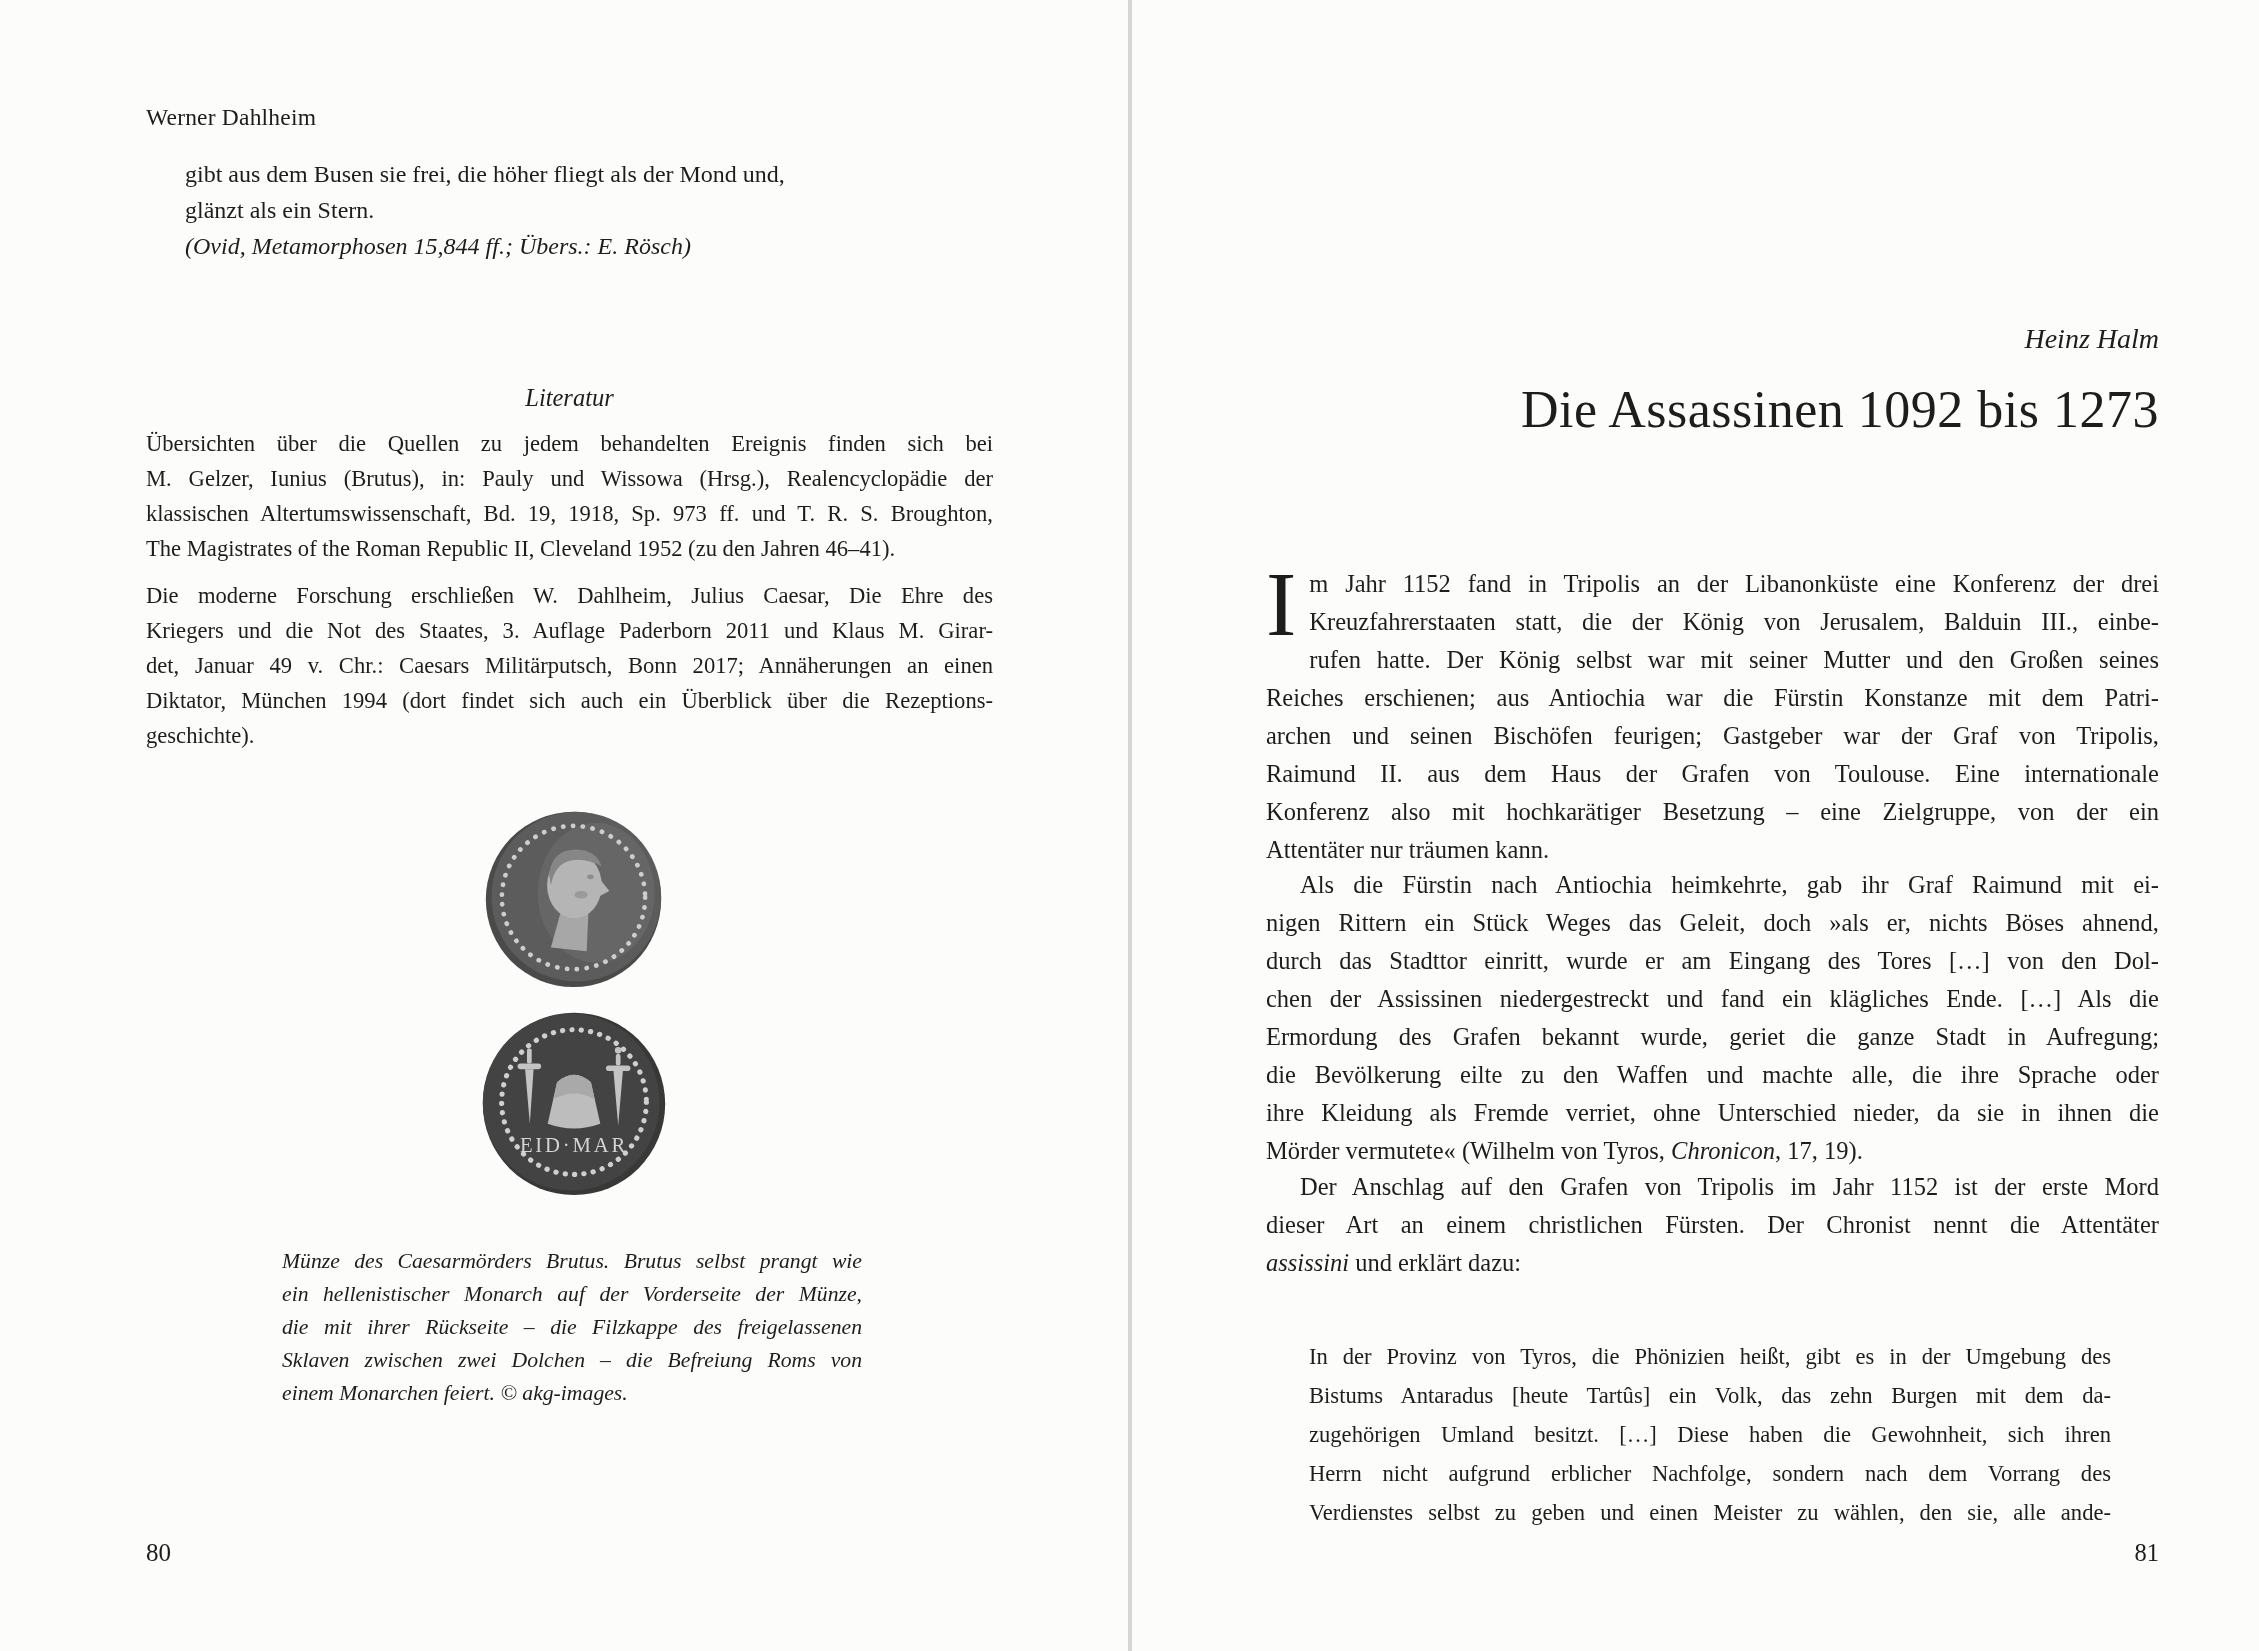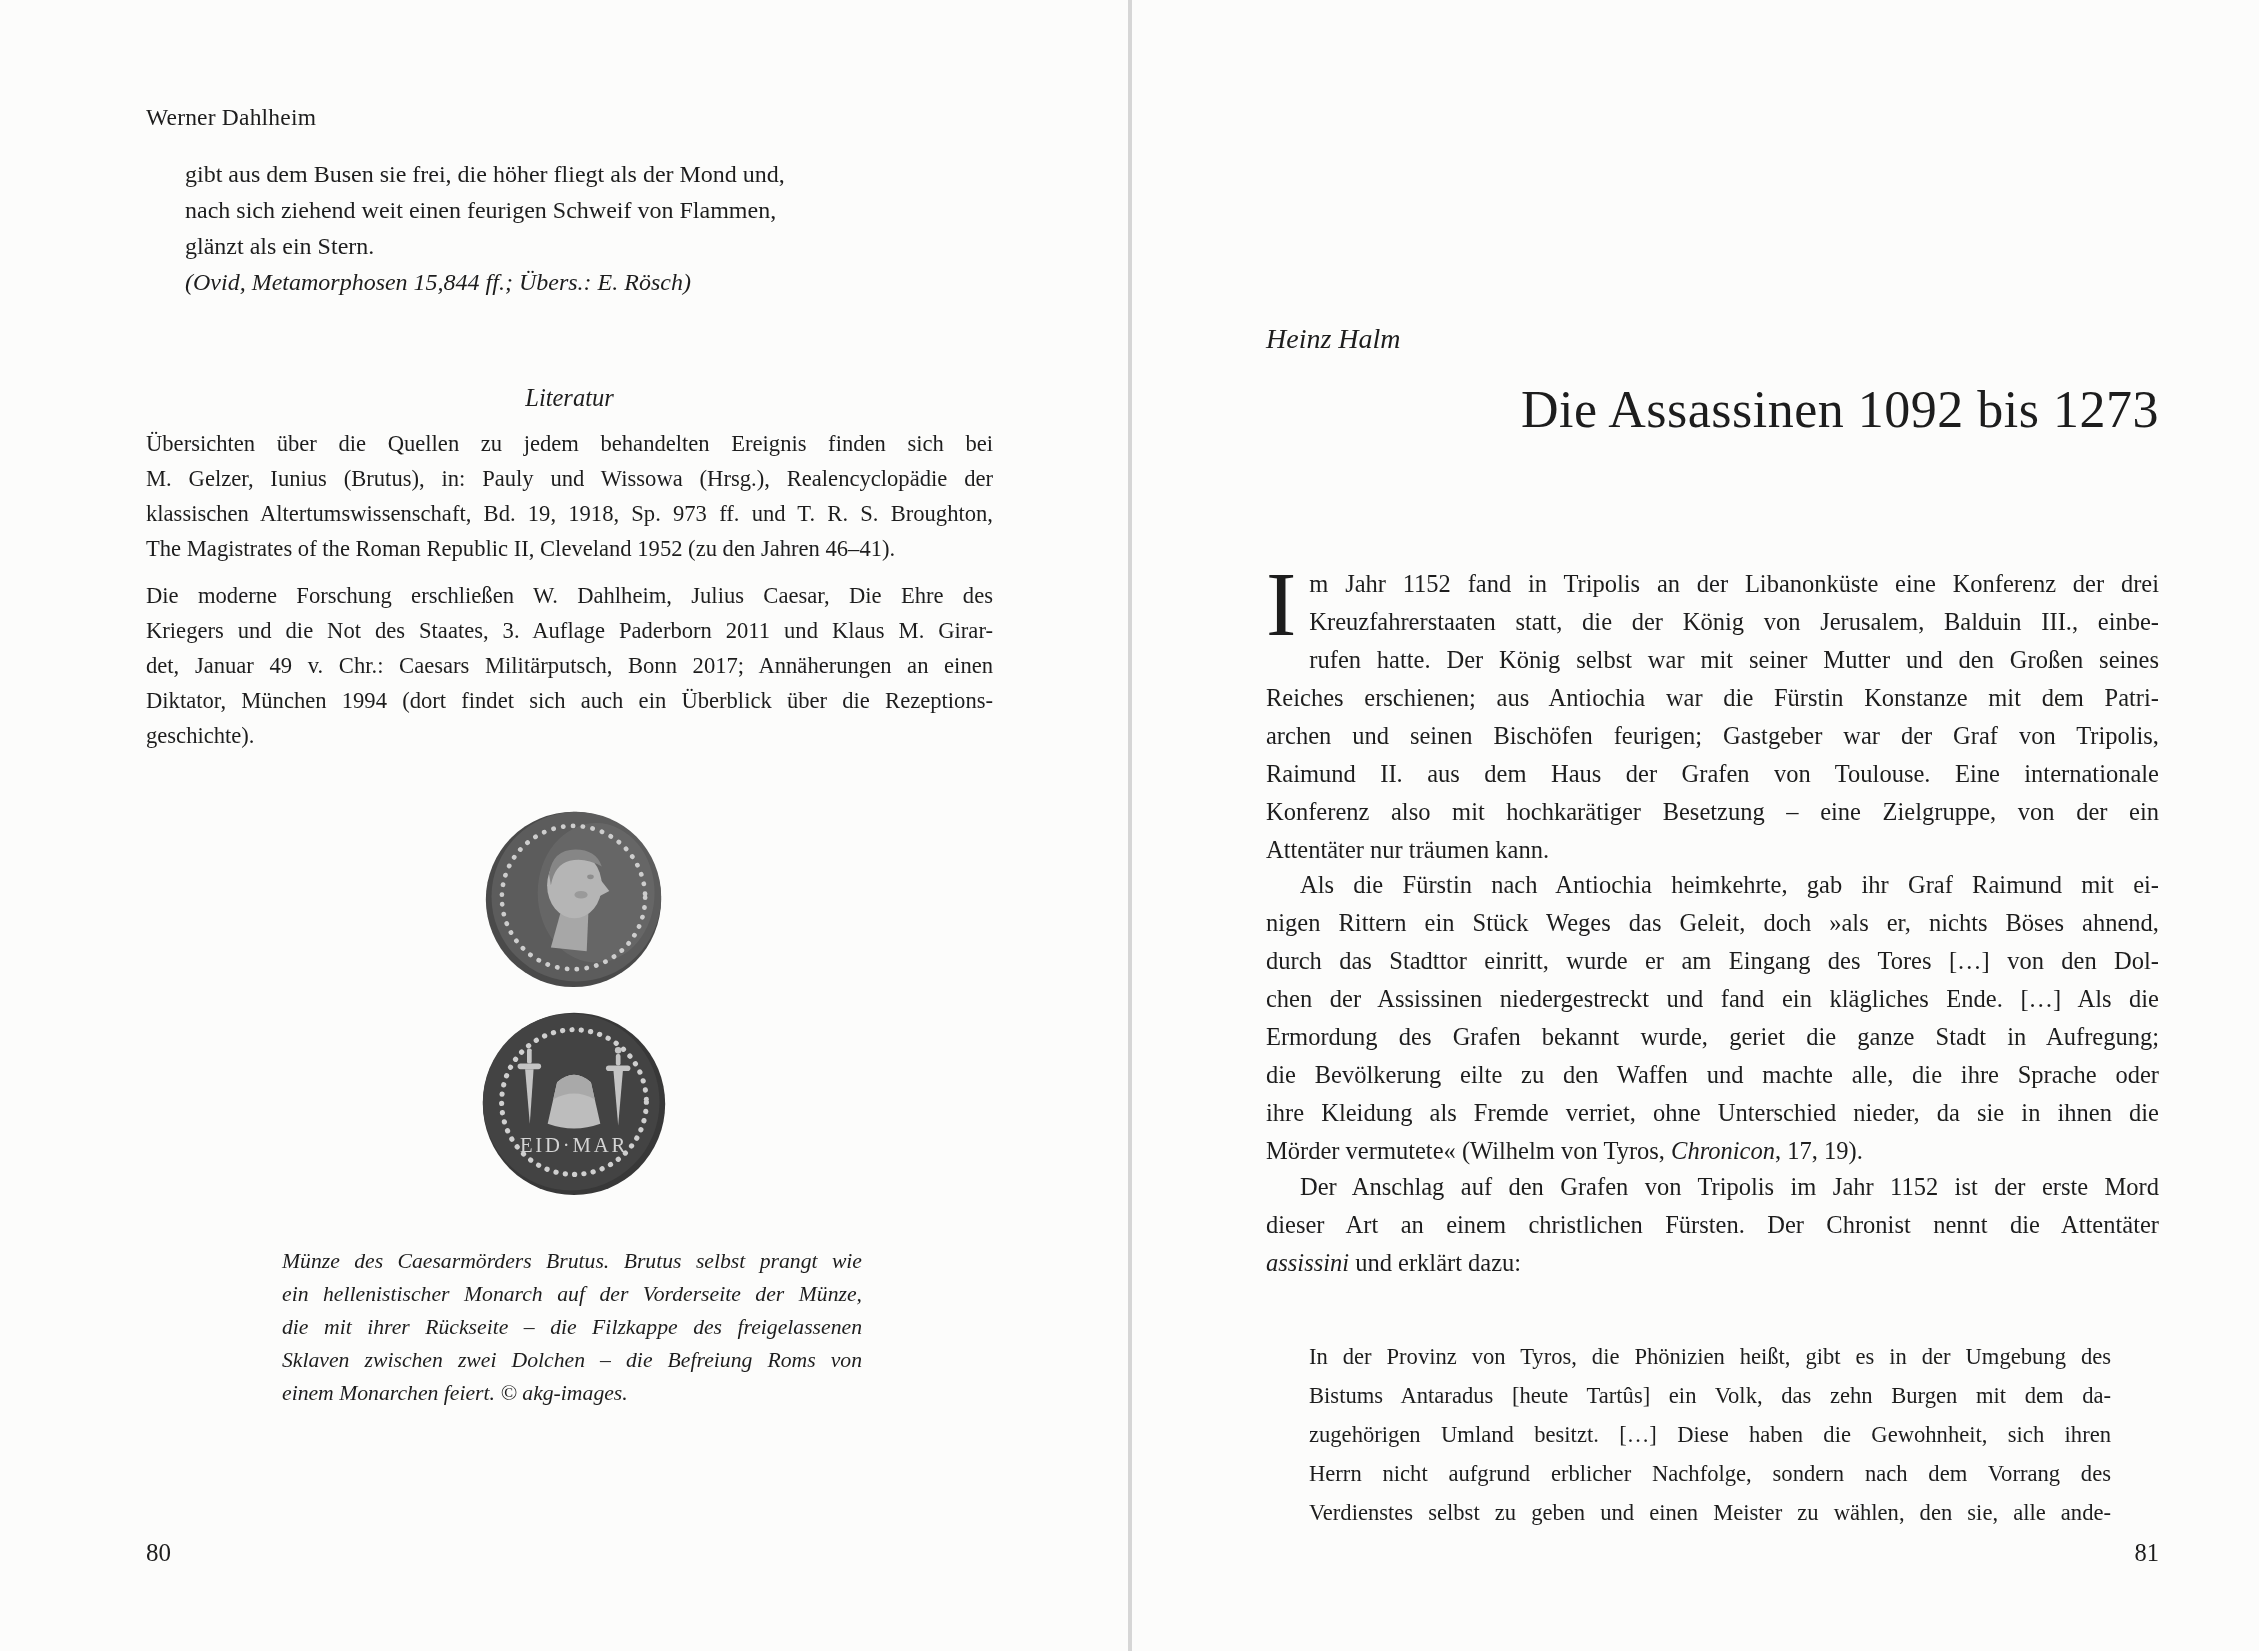--- a/index.html
+++ b/index.html
@@ -27,21 +27,21 @@
   #lpara2{top:578px;}
 
   .coin{left:0;}
   #coin1{left:483px;top:808px;}
   #coin2{left:480px;top:1009px;}
 
   .caption{left:282px;top:1245px;width:580px;font-size:21.7px;line-height:33px;font-style:italic;}
   .pageno-left{left:146px;top:1539px;font-size:25px;}
 
   
-  .author{left:134px;top:323px;width:893px;text-align:left;font-style:italic;font-size:28px;}
+  .author{left:134px;top:323px;width:893px;text-align:right;font-style:italic;font-size:28px;}
   .chapter-title{left:134px;top:380px;width:893px;text-align:right;font-size:52px;letter-spacing:0.5px;}
   .rpara{left:134px;width:893px;font-size:24.5px;line-height:38px;}
   #rpara1{top:565px;}
   #rpara2{top:866px;}
   #rpara3{top:1168px;}
   .indent1 .tl:first-child{text-indent:34px;}
   .quote{left:177px;top:1337px;width:802px;font-size:22.6px;line-height:39px;}
   .quote .tl.last{text-align-last:justify;}
   .pageno-right{left:134px;top:1539px;width:893px;text-align:right;font-size:24.5px;}
 
@@ -57,21 +57,20 @@
 </head>
 <body>
 
 <div class="page" id="left-page">
 
   <div class="abs running-head">Werner Dahlheim</div>
 
   <div class="abs poem">
     <div>
         <div class="tl last">gibt aus dem Busen sie frei, die höher fliegt als der Mond und,</div>
-        <div class="tl last">nach sich ziehend weit einen feurigen Schweif von Flammen,</div>
         <div class="tl last">glänzt als ein Stern.</div>
       </div>
     <div class="tl last poem-source">(Ovid, Metamorphosen 15,844 ff.; Übers.: E. Rösch)</div>
   </div>
 
   <div class="abs lit-heading">Literatur</div>
 
   <div class="abs lpara" id="lpara1">
       <div class="tl">Übersichten über die Quellen zu jedem behandelten Ereignis finden sich bei</div>
       <div class="tl">M. Gelzer, Iunius (Brutus), in: Pauly und Wissowa (Hrsg.), Realencyclopädie der</div>

